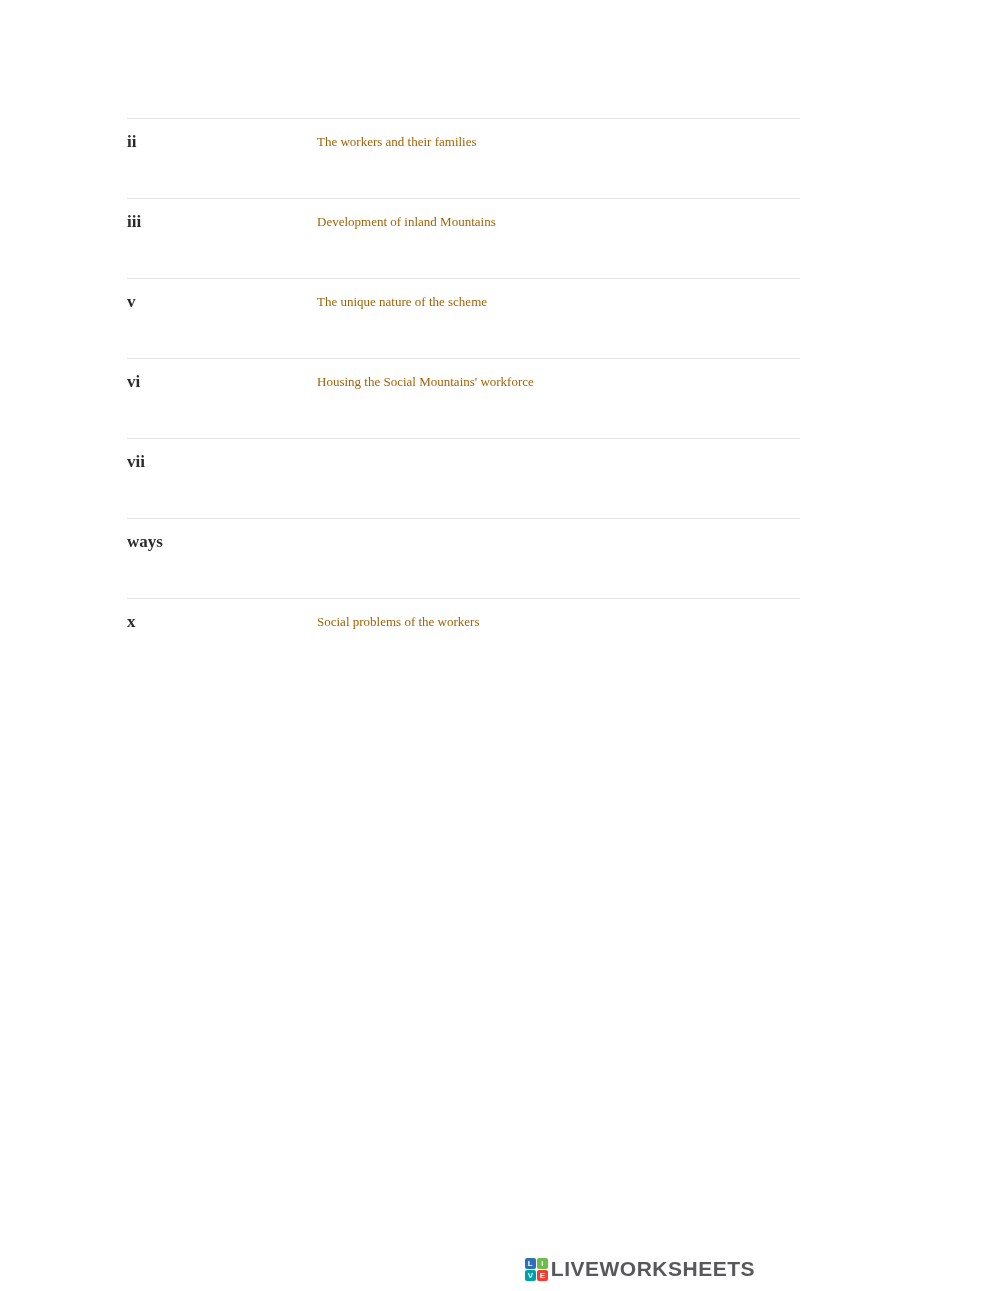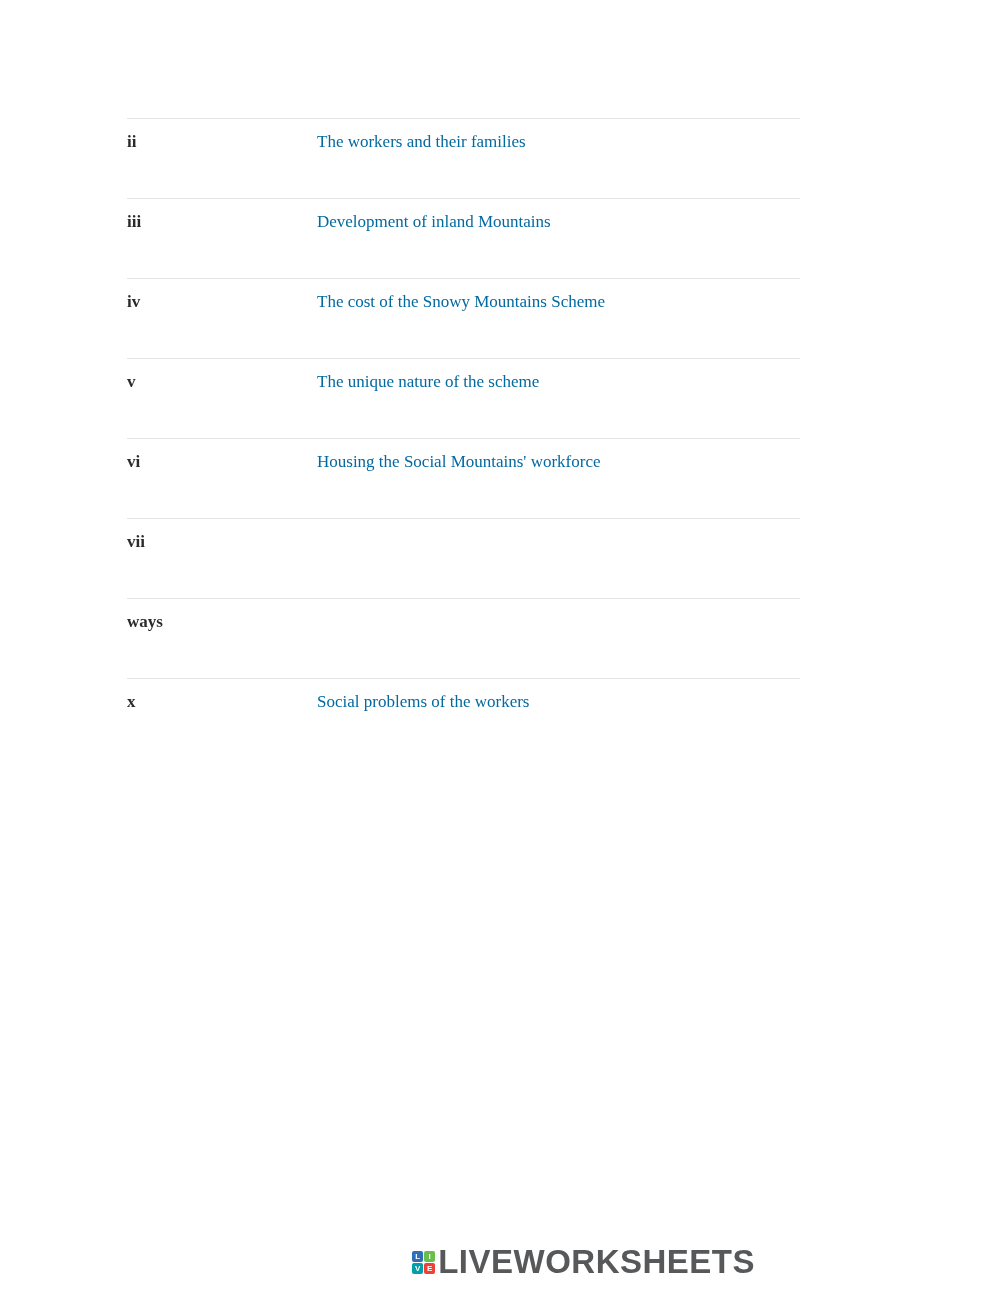--- a/index.html
+++ b/index.html
@@ -34,23 +34,23 @@
   }
   .numeral-cell {
     width: 190px;
     flex: 0 0 190px;
     font-weight: bold;
     font-size: 17px;
     line-height: 23px;
     color: #2b2b2b;
   }
   .text-cell {
-    font-size: 17px;
+    font-size: 13px;
     line-height: 23px;
-    color: #0369a1;
+    color: #a16207;
   }
   .footer-brand {
     position: absolute;
     right: 45px;
     bottom: 10px;
     display: flex;
     align-items: center;
     gap: 3px;
     text-decoration: none;
     cursor: pointer;
@@ -68,21 +68,21 @@
     color: #ffffff;
     font-family: "Liberation Sans", sans-serif;
     font-weight: bold;
     font-size: 8px;
     line-height: 11px;
     text-align: center;
   }
   .brand-text {
     font-family: "Liberation Sans", sans-serif;
     font-weight: 700;
-    font-size: 33px;
+    font-size: 21px;
     letter-spacing: 0.5px;
     color: #57585a;
   }
 </style>
 </head>
 <body>
 
 <div class="sheet">
 
   <div class="headings-table">
@@ -90,24 +90,20 @@
     <div class="heading-row">
       <div class="numeral-cell">ii</div>
       <div class="text-cell">The workers and their families</div>
     </div>
 
     <div class="heading-row">
       <div class="numeral-cell">iii</div>
       <div class="text-cell">Development of inland Mountains</div>
     </div>
 
-    <div class="heading-row">
-      <div class="numeral-cell">iv</div>
-      <div class="text-cell">The cost of the Snowy Mountains Scheme</div>
-    </div>
 
     <div class="heading-row">
       <div class="numeral-cell">v</div>
       <div class="text-cell">The unique nature of the scheme</div>
     </div>
 
     <div class="heading-row">
       <div class="numeral-cell">vi</div>
       <div class="text-cell">Housing the Social Mountains' workforce</div>
     </div>

